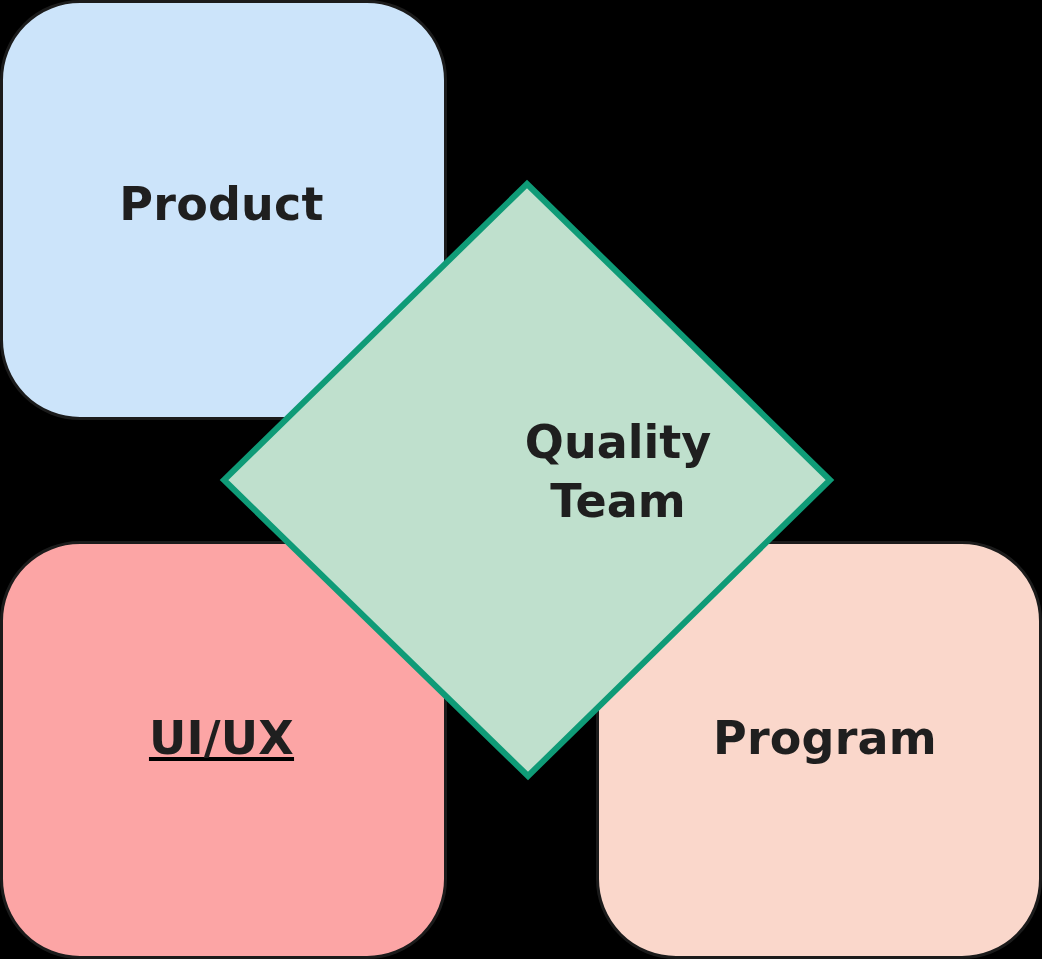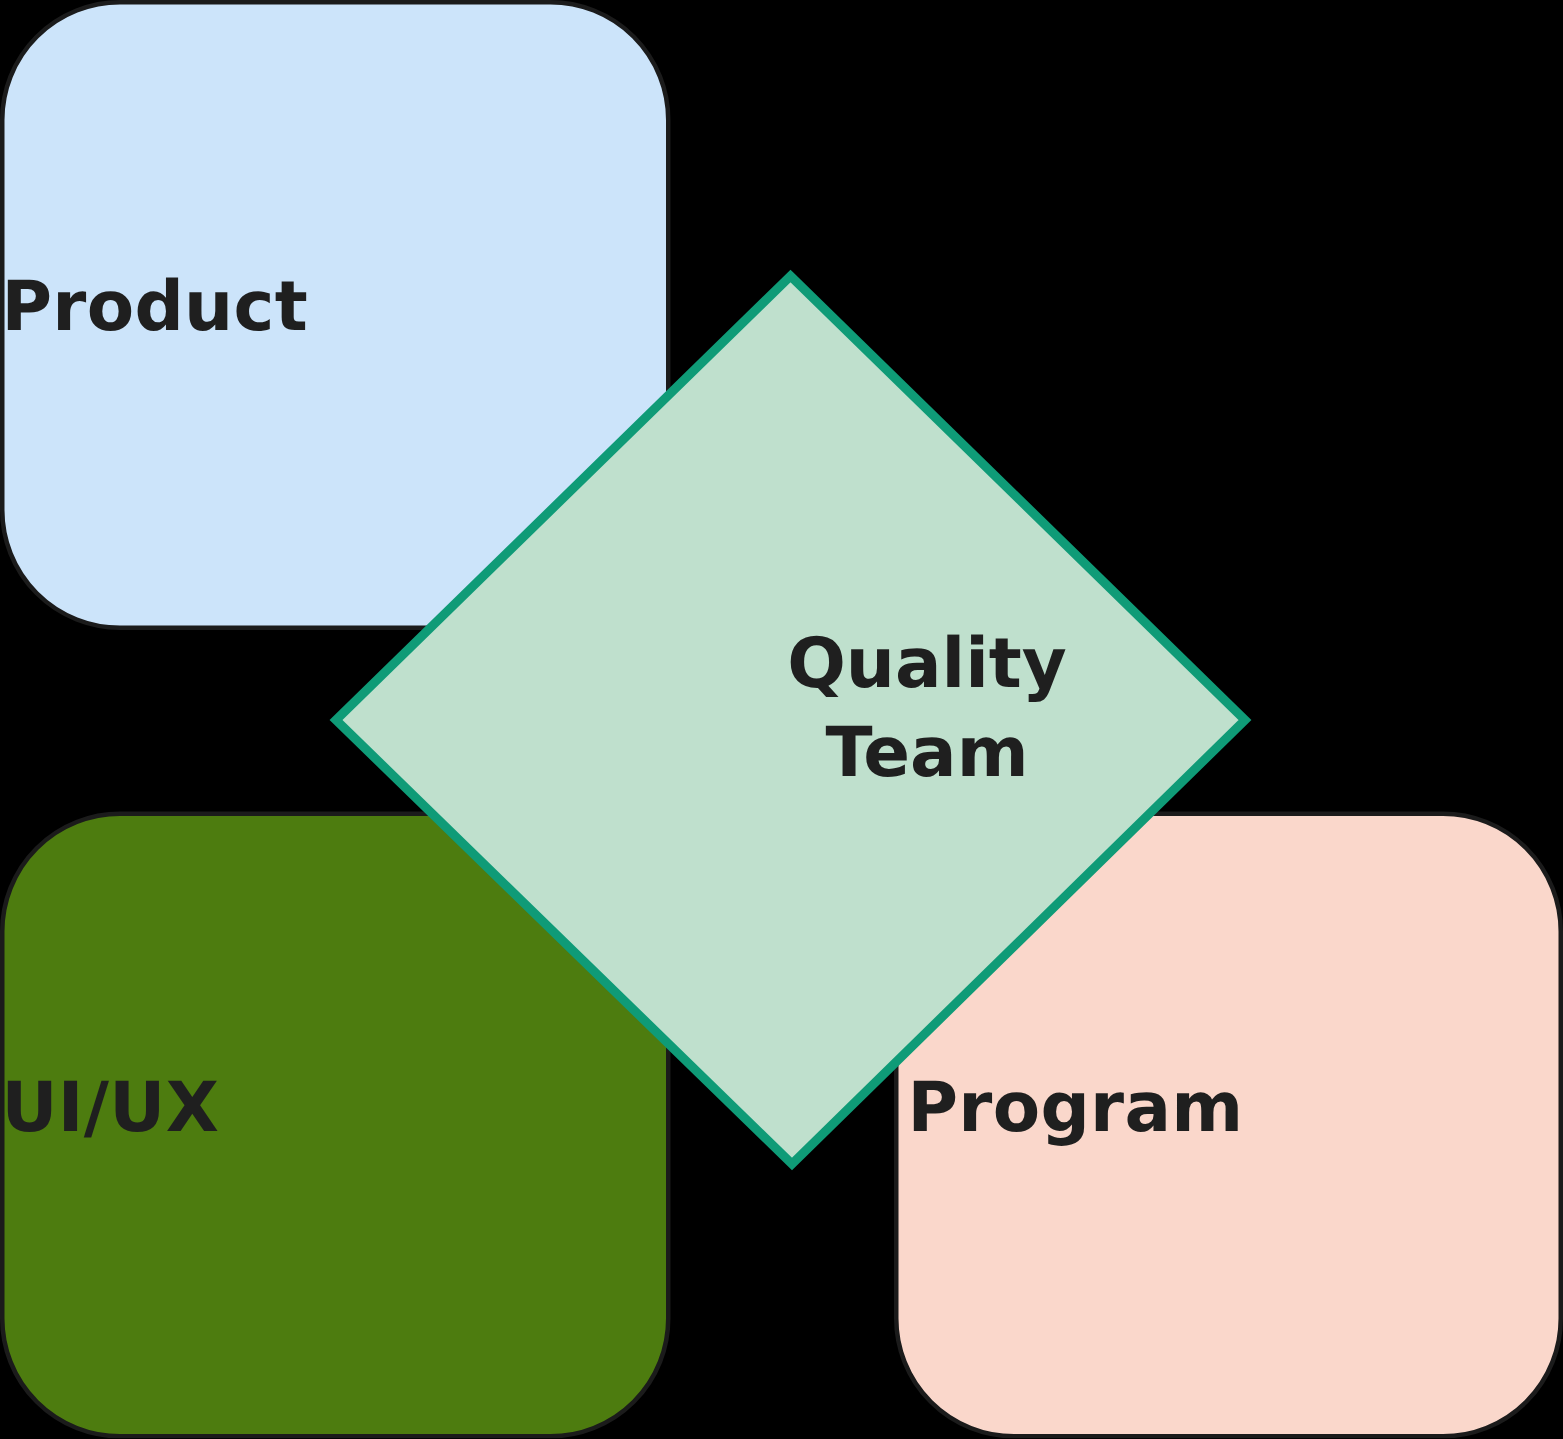--- a/index.html
+++ b/index.html
@@ -15,21 +15,21 @@
     overflow: hidden;
     font-family: "DejaVu Sans", "Liberation Sans", sans-serif;
   }
   .quad {
     position: absolute;
     box-sizing: border-box;
     border: 3px solid #1b1b1b;
     border-radius: 80px;
     display: flex;
     align-items: center;
-    justify-content: flex-start;
+    justify-content: center;
   }
   .quad-label {
     font-size: 46px;
     font-weight: bold;
     color: #1f1f1f;
     letter-spacing: 0.2px;
     line-height: 1.1;
     text-align: center;
     user-select: none;
   }
@@ -112,21 +112,21 @@
 </head>
 <body>
 
 <div id="canvas" style="background: rgb(0, 0, 0);">
 
   <div class="quad" id="quad-product" style="background: rgb(204, 228, 250); border-color: rgb(27, 27, 27);">
     <span class="quad-label" style="color: rgb(31, 31, 31);">Product</span>
   </div>
 
 
-  <div class="quad" id="quad-uiux" style="background: #4d7c0f; border-color: rgb(27, 27, 27);">
+  <div class="quad" id="quad-uiux" style="background: #fca5a5; border-color: rgb(27, 27, 27); text-decoration: underline;">
     <span class="quad-label" style="color: rgb(31, 31, 31);">UI/UX</span>
   </div>
 
   <div class="quad" id="quad-program" style="background: rgb(250, 215, 203); border-color: rgb(27, 27, 27);">
     <span class="quad-label" style="color: rgb(31, 31, 31);">Program</span>
   </div>
 
   <div id="center-diamond">
     <svg viewBox="0 0 618 604" preserveAspectRatio="none">
       <polygon id="diamond-poly" points="309,6 612,302 310,598 6,302" fill="#bfe0cd" stroke="#0f9b77" stroke-width="6" stroke-linejoin="miter"></polygon>

